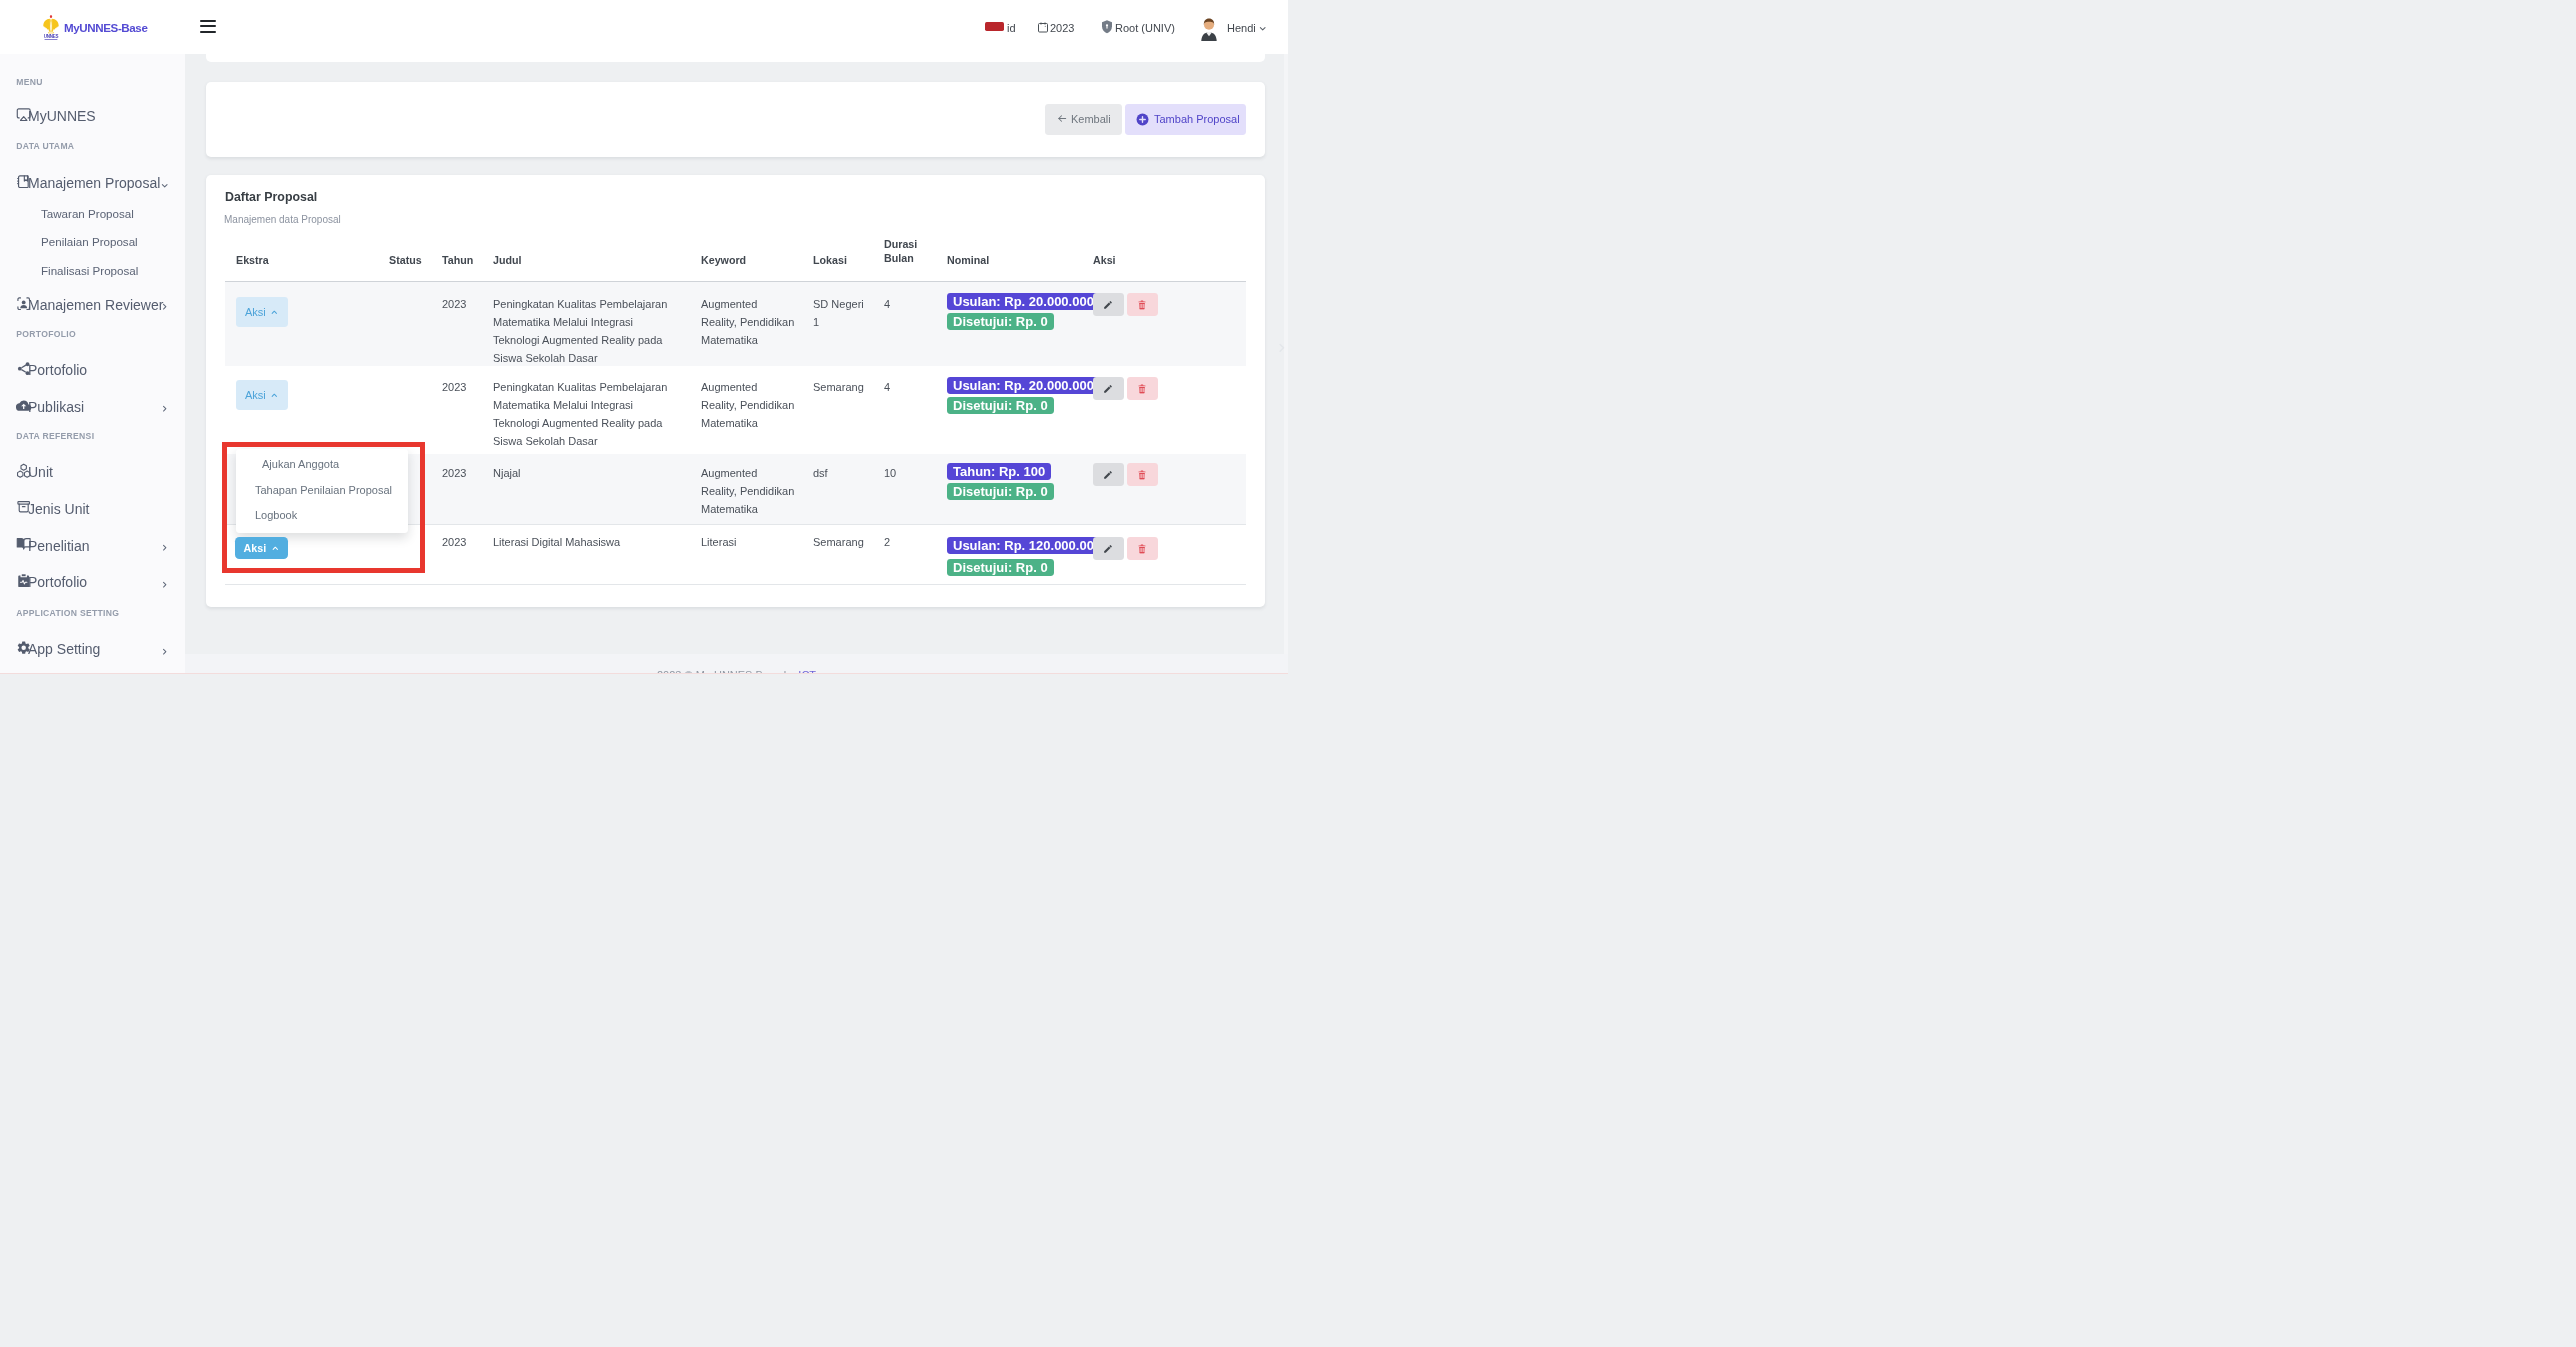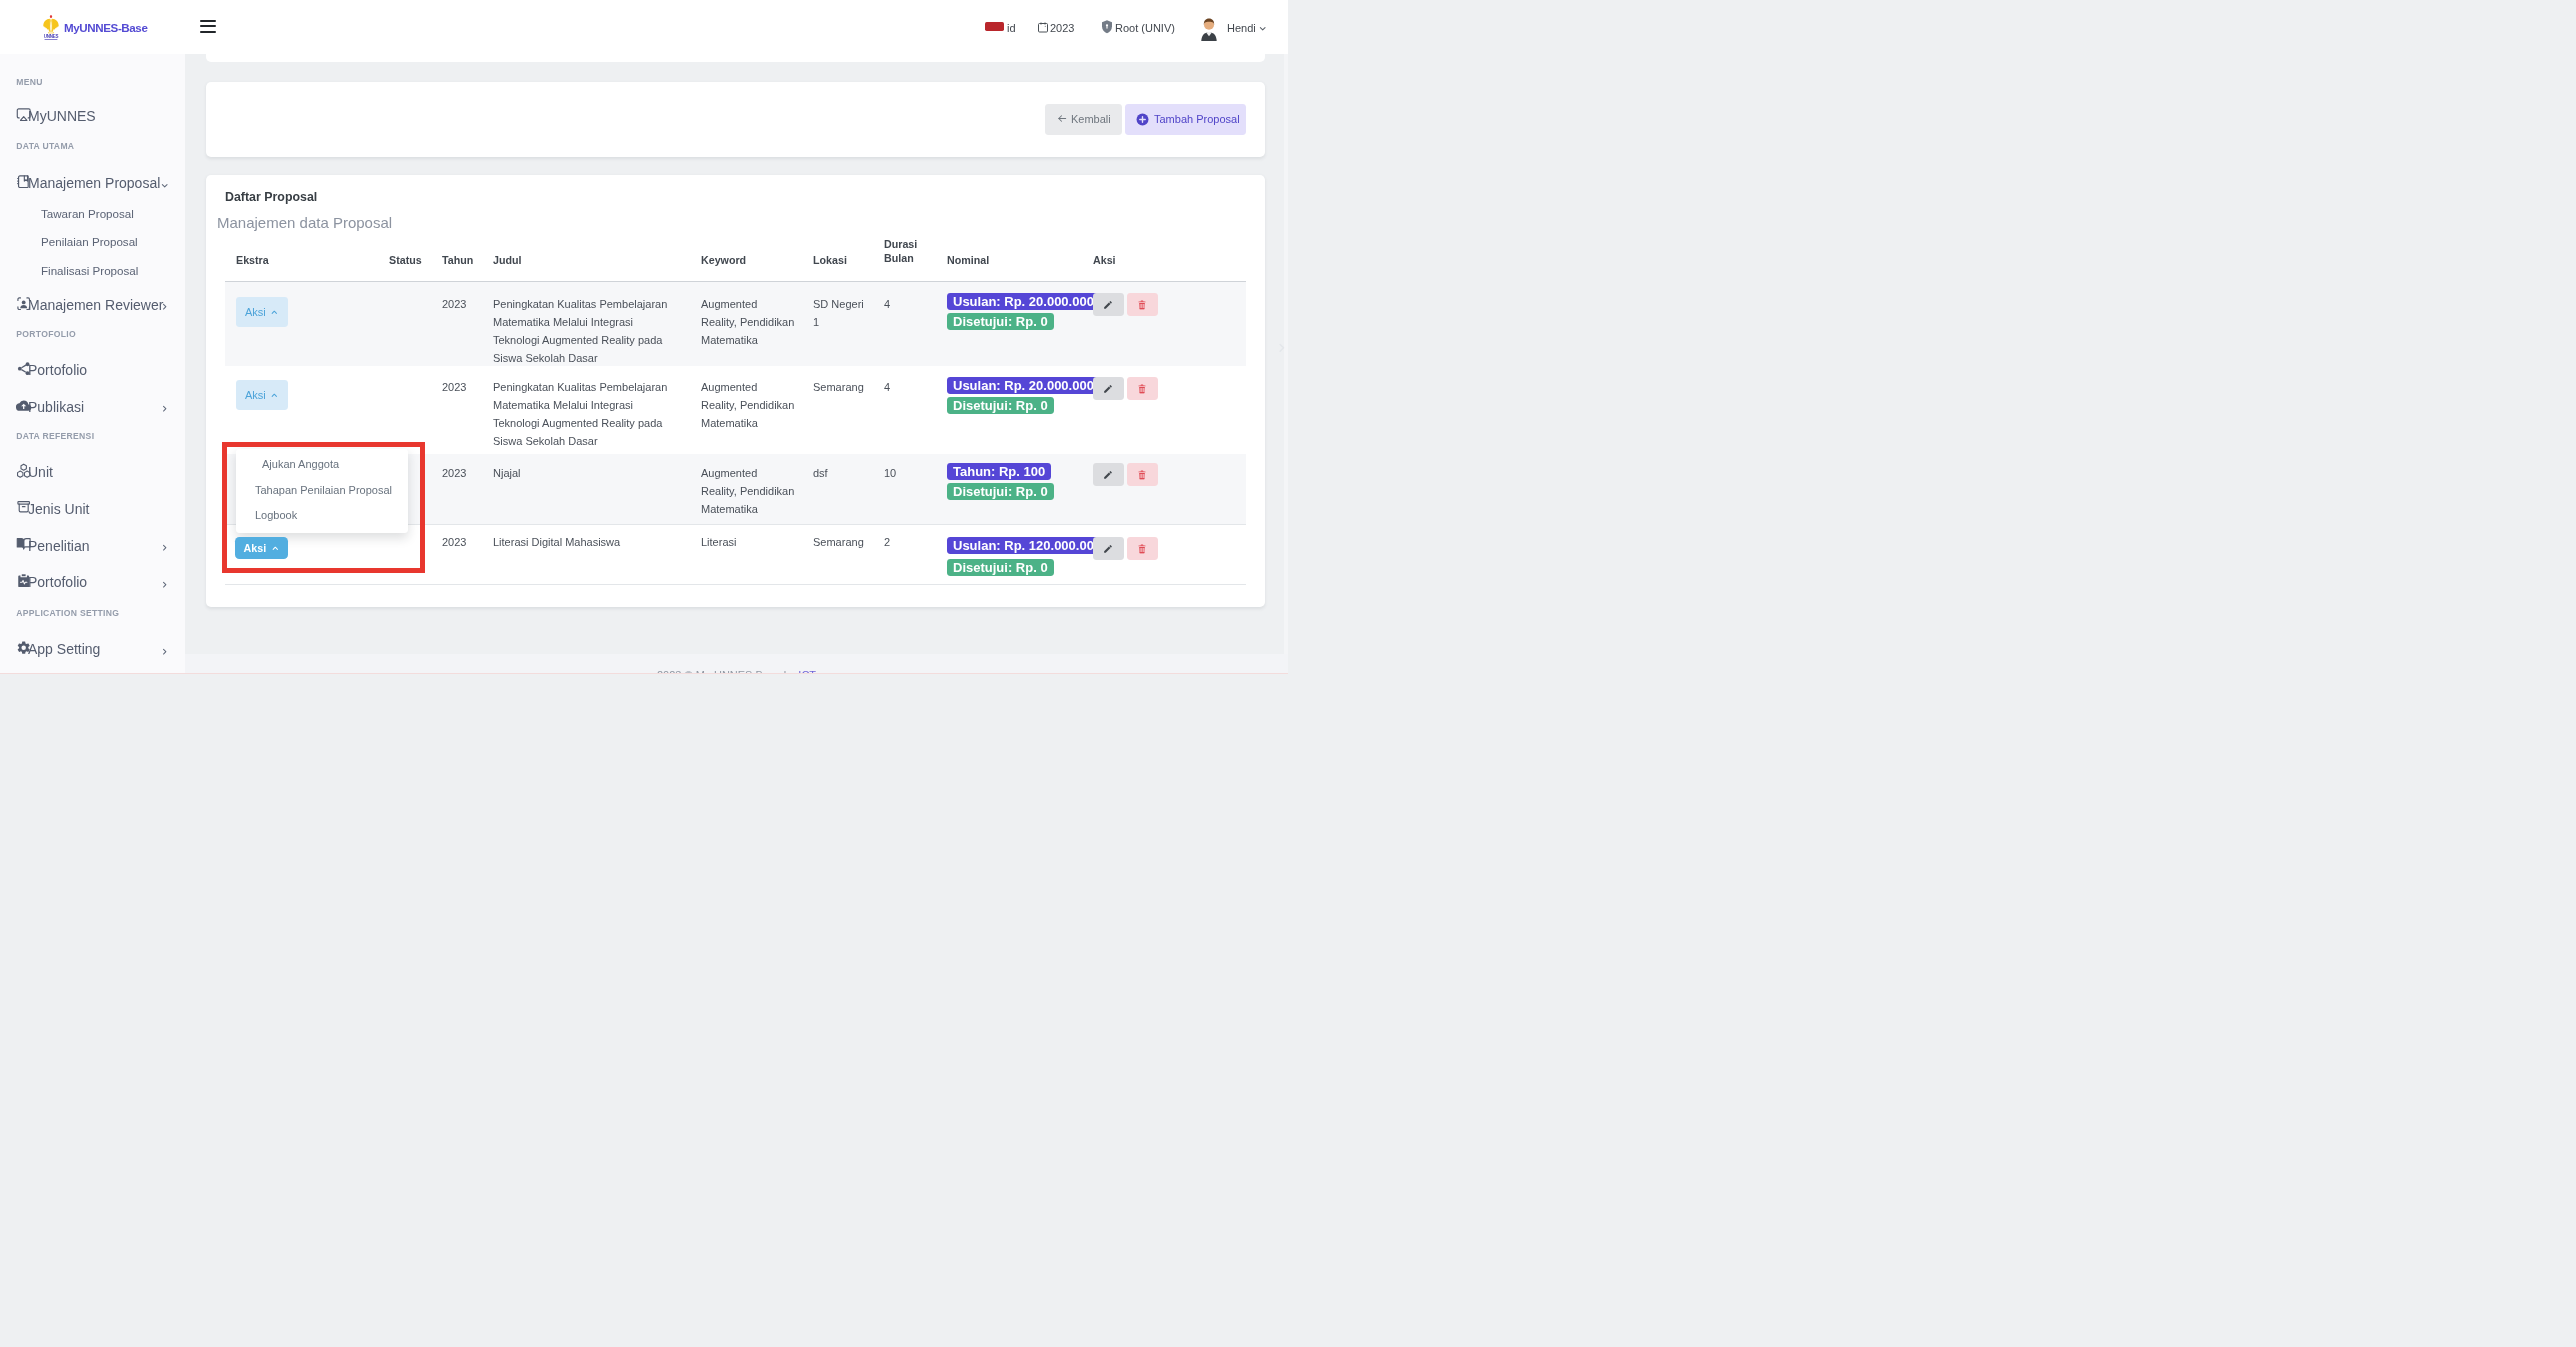--- a/index.html
+++ b/index.html
@@ -150,21 +150,21 @@
       <polyline points="11 18 5 12 11 6"></polyline>
     </svg><span style="margin-left:14.6px;">Kembali</span></div>
 <div class="btn-tambah"><svg style="position:absolute; left:11px; top:8.6px;" width="13" height="13" viewBox="0 0 24 24">
       <circle cx="12" cy="12" r="11" fill="#5044c8"></circle>
       <line x1="12" y1="7" x2="12" y2="17" stroke="#e3dffb" stroke-width="2.6" stroke-linecap="round"></line>
       <line x1="7" y1="12" x2="17" y2="12" stroke="#e3dffb" stroke-width="2.6" stroke-linecap="round"></line>
     </svg><span style="margin-left:29px;">Tambah Proposal</span></div>
 
 <div class="card" style="left:206px; top:175px; width:1059px; height:432px;"></div>
 <div class="abs" style="left:225px; top:190px; font-size:12.4px; font-weight:bold; color:#383e44;">Daftar Proposal</div>
-<div class="abs" style="left:217px; top:214px; font-size:15px; color:#8c93a0;">Manajemen data Proposal</div>
+<div class="abs" style="left:224px; top:214px; font-size:10px; color:#8c93a0;">Manajemen data Proposal</div>
 
 <div class="th" style="left:884px; top:238px;">Durasi</div>
 <div class="th" style="left:236px; top:254px;">Ekstra</div>
 <div class="th" style="left:389px; top:254px;">Status</div>
 <div class="th" style="left:442px; top:254px;">Tahun</div>
 <div class="th" style="left:493px; top:254px;">Judul</div>
 <div class="th" style="left:701px; top:254px;">Keyword</div>
 <div class="th" style="left:813px; top:254px;">Lokasi</div>
 <div class="th" style="left:884px; top:252px;">Bulan</div>
 <div class="th" style="left:947px; top:254px;">Nominal</div>

